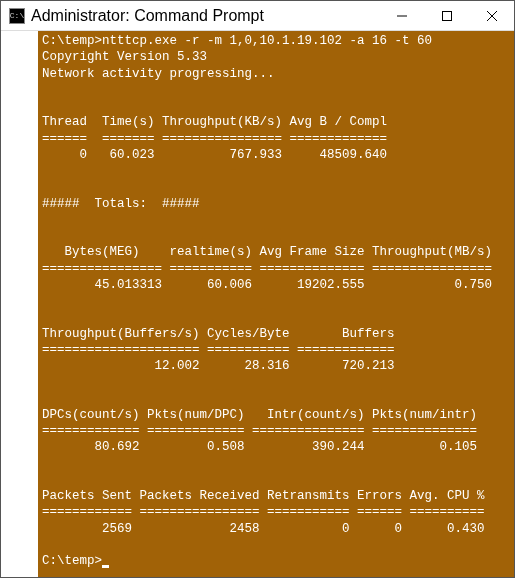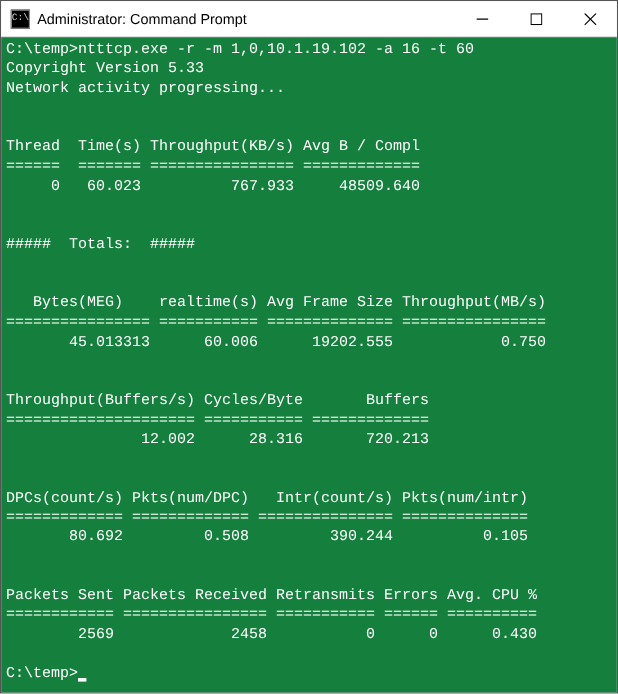--- a/index.html
+++ b/index.html
@@ -38,21 +38,21 @@
       border: 1px solid #888;
       display: flex;
       align-items: center;
       justify-content: center;
       font-size: 8px;
       color: #ccc;
       line-height: 1;
     }
     .titlebar-title {
       font-family: "Segoe UI", Tahoma, sans-serif;
-      font-size: 12px;
+      font-size: 16px;
       color: #000;
       flex: 1;
     }
     .titlebar-controls {
       display: flex;
     }
     .titlebar-btn {
       width: 45px;
       height: 29px;
       display: flex;
@@ -61,28 +61,29 @@
       font-family: "Segoe UI", sans-serif;
       font-size: 13px;
       color: #000;
     }
     .titlebar-btn svg {
       width: 10px;
       height: 10px;
     }
     .terminal {
       flex: 1;
-      background: #15803d;
+      background: #a16207;
       color: #fff;
       padding: 2px 4px;
       font-size: 12.5px;
       line-height: 1.3;
       white-space: pre;
       overflow: hidden;
       font-family: Consolas, "Courier New", monospace;
+      margin-left: 37px;
     }
     .cursor {
       display: inline-block;
       width: 7px;
       height: 3px;
       background: #fff;
       vertical-align: bottom;
       margin-bottom: 1px;
     }
   </style>

